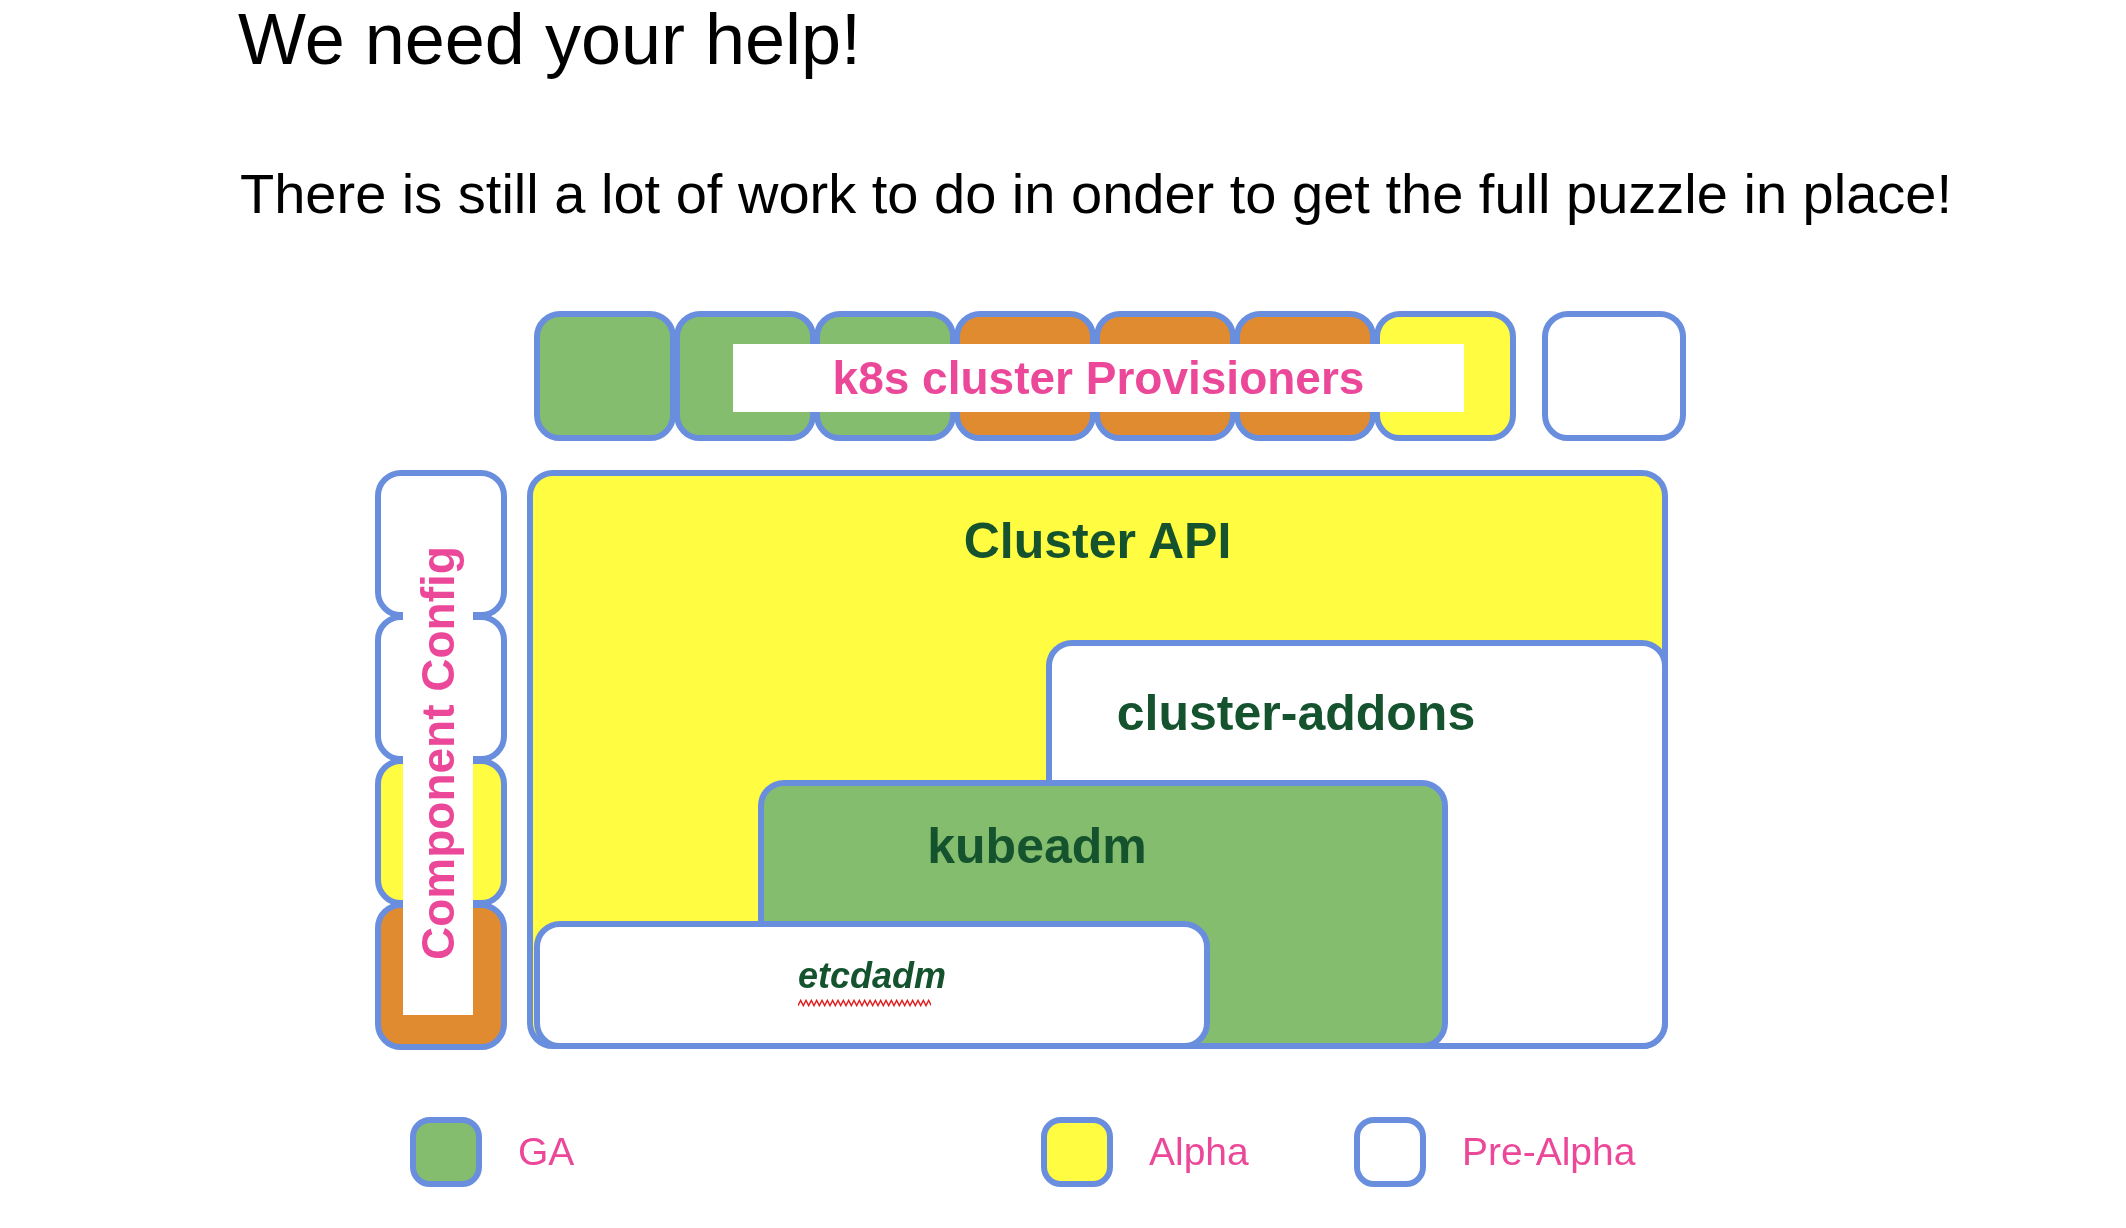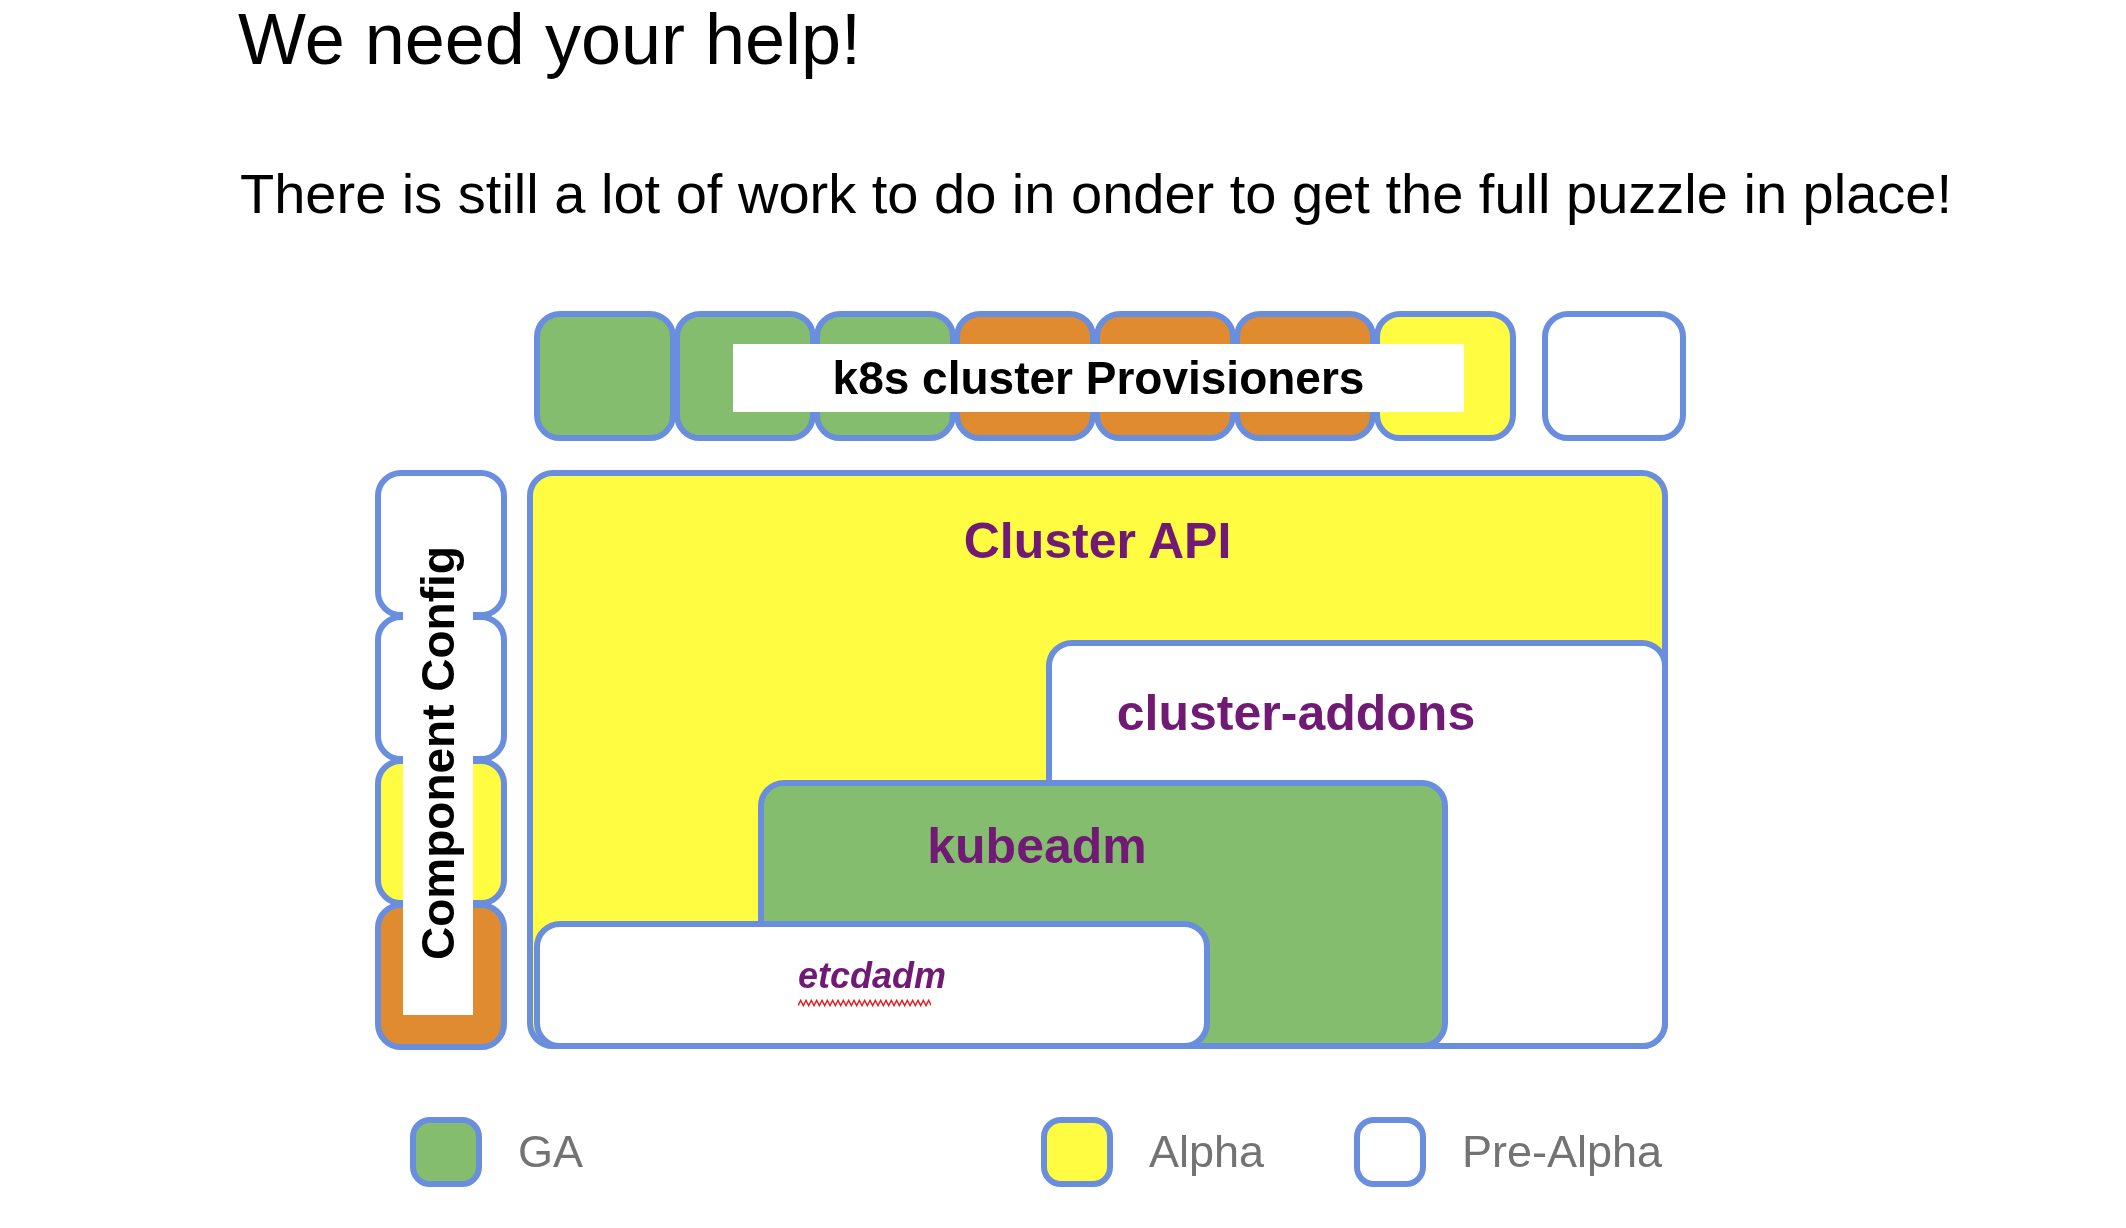--- a/index.html
+++ b/index.html
@@ -51,33 +51,33 @@
   .fill-pre   { background: #ffffff; }
 
   
   .banner {
     position: absolute;
     background: #ffffff;
     display: flex;
     align-items: center;
     justify-content: center;
     font-weight: bold;
-    color: #000000;
+    color: #ec4899;
     z-index: 60;
   }
   .banner.vertical {
     writing-mode: vertical-rl;
     transform: rotate(180deg);
   }
 
   
   .box-label {
     position: absolute;
     font-weight: bold;
-    color: #701a75;
+    color: #14532d;
     white-space: nowrap;
     z-index: 55;
     text-align: center;
   }
   .misspelled {
     position: relative;
     display: inline-block;
   }
   .misspelled .squiggle {
     position: absolute;
@@ -106,23 +106,23 @@
   .legend-swatch {
     width: 72px;
     height: 70px;
     box-sizing: border-box;
     border: 6px solid #6a8ede;
     border-radius: 20px;
     flex: 0 0 auto;
   }
   .legend-text {
     margin-left: 36px;
-    font-size: 45px;
+    font-size: 39px;
     font-weight: 400;
-    color: #737373;
+    color: #ec4899;
     white-space: nowrap;
   }
 </style>
 </head>
 <body>
 
 <div id="slide-title">We need your help!</div>
 
 <div id="slide-subtitle">There is still a lot of work to do in onder to get the full puzzle in place!</div>
 

